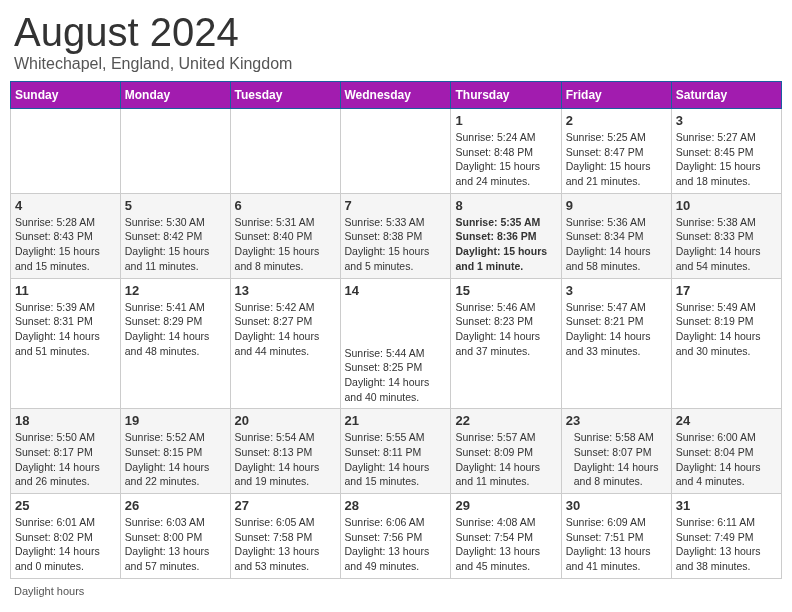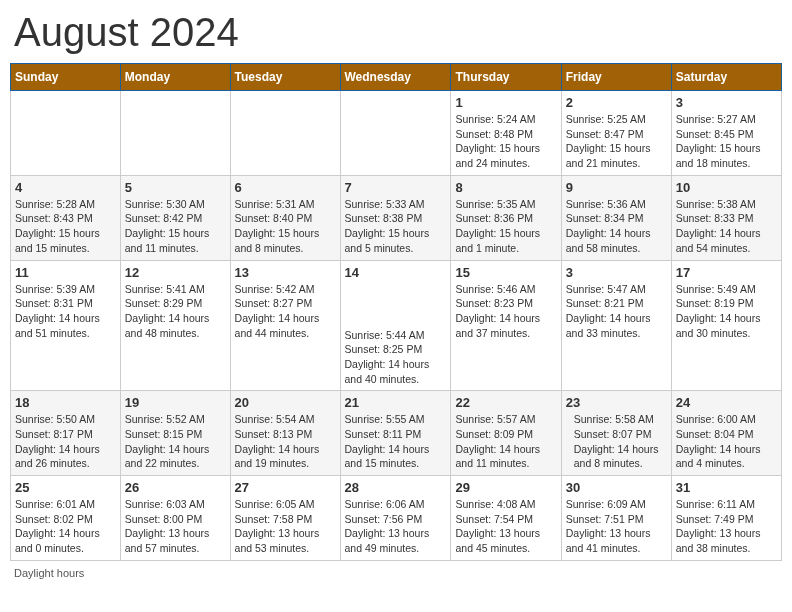--- a/index.html
+++ b/index.html
@@ -53,21 +53,21 @@
     .location-title {
       font-size: 16px;
       color: #555;
     }
     .calendar {
       width: 100%;
       border-collapse: collapse;
       font-size: 11px;
     }
     .calendar th {
-      background: #a16207;
+      background: #a21caf;
       color: #fff;
       padding: 6px 4px;
       text-align: left;
       font-size: 12px;
       font-weight: bold;
       border: 1px solid #1a5fa0;
     }
     .calendar td {
       border: 1px solid #ccc;
       vertical-align: top;
@@ -100,20 +100,21 @@
       color: #555;
       padding-left: 4px;
     }
   </style>
 </head>
 <body>
 
 <div class="header-area">
   <div class="title-area">
     <div class="month-title">August 2024</div>
+    <div class="location-title">Whitechapel, England, United Kingdom</div>
   </div>
 </div>
 
 <table class="calendar">
   <thead>
     <tr>
     <th>Sunday</th>
         <th>Monday</th>
         <th>Tuesday</th>
         <th>Wednesday</th>
@@ -167,21 +168,21 @@
 Daylight: 15 hours and 8 minutes.</div>
         </td>
         <td>
           <span class="day-number">7</span>
           <div class="day-info" style="white-space: pre-line;">Sunrise: 5:33 AM
 Sunset: 8:38 PM
 Daylight: 15 hours and 5 minutes.</div>
         </td>
         <td>
           <span class="day-number">8</span>
-          <div class="day-info" style="white-space: pre-line;">Sunrise: 5:35 AM
+          <div class="day-info" style="white-space: pre-line; font-weight: bold;">Sunrise: 5:35 AM
 Sunset: 8:36 PM
 Daylight: 15 hours and 1 minute.</div>
         </td>
         <td>
           <span class="day-number">9</span>
           <div class="day-info" style="white-space: pre-line;">Sunrise: 5:36 AM
 Sunset: 8:34 PM
 Daylight: 14 hours and 58 minutes.</div>
         </td>
         <td>

